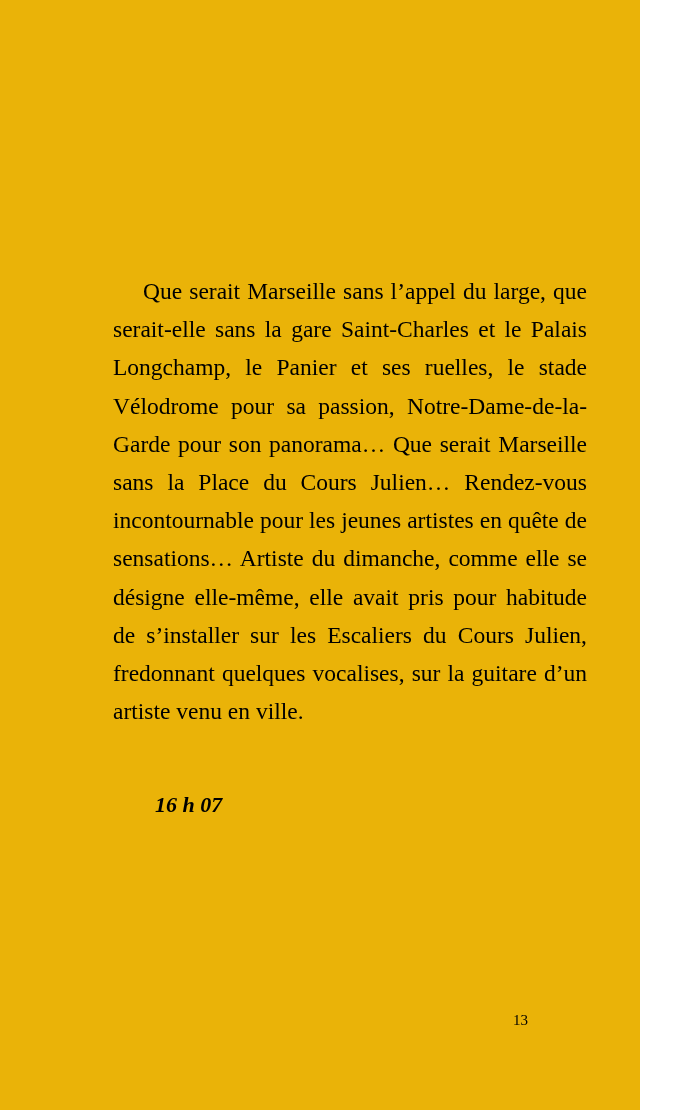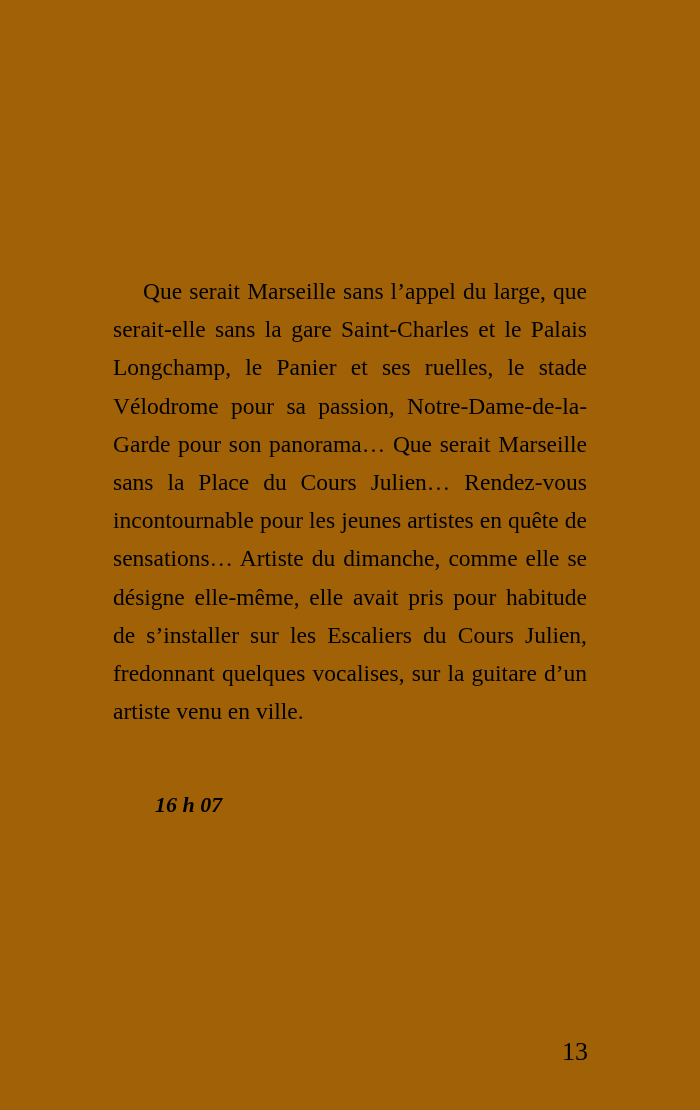--- a/index.html
+++ b/index.html
@@ -2,23 +2,23 @@
 <html><head>
 <meta charset="utf-8">
 <style>
   html, body {
     margin: 0;
     padding: 0;
     background: #ffffff;
   }
   .page {
     position: relative;
-    width: 700px;
+    width: 640px;
     height: 1110px;
-    background: #a16207;
+    background: #eab308;
     font-family: "Liberation Serif", "DejaVu Serif", serif;
     color: #000000;
     overflow: hidden;
   }
   .text-column {
     position: absolute;
     left: 113px;
     top: 272px;
     width: 474px;
   }
@@ -44,24 +44,23 @@
   .gap-before-time {
     height: 44px;
   }
   .gap-after-time {
     height: 36px;
   }
   .page-number {
     position: absolute;
     right: 112px;
     top: 1005px;
-    font-size: 26px;
+    font-size: 15px;
     line-height: 30px;
     text-align: right;
-    margin-top: 32px;
   }
 </style>
 </head>
 <body>
 
 <div class="page">
 
   <div class="text-column">
 
     <p class="body-par indent">Que serait Marseille sans l’appel du large, que serait-elle sans la gare Saint-Charles et le Palais Longchamp, le Panier et ses ruelles, le stade Vélodrome pour sa passion, Notre-Dame-de-la-Garde pour son panorama… Que serait Marseille sans la Place du Cours Julien… Rendez-vous incontournable pour les jeunes artistes en quête de sensations… Artiste du dimanche, comme elle se désigne elle-même, elle avait pris pour habitude de s’installer sur les Escaliers du Cours Julien, fredonnant quelques vocalises, sur la guitare d’un artiste venu en ville.</p>

